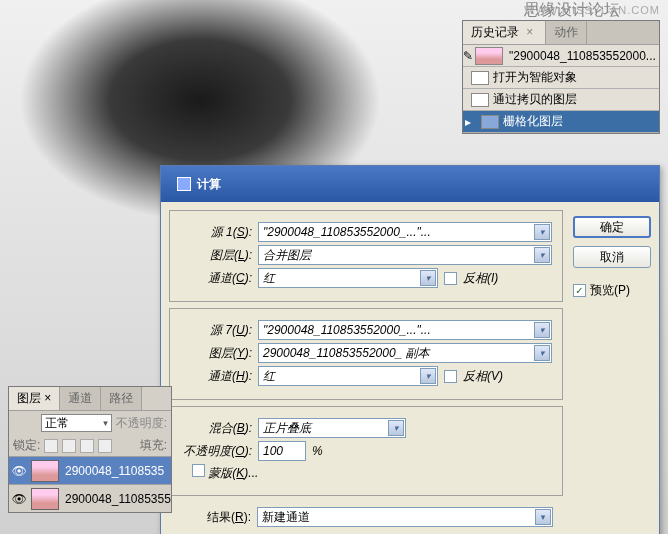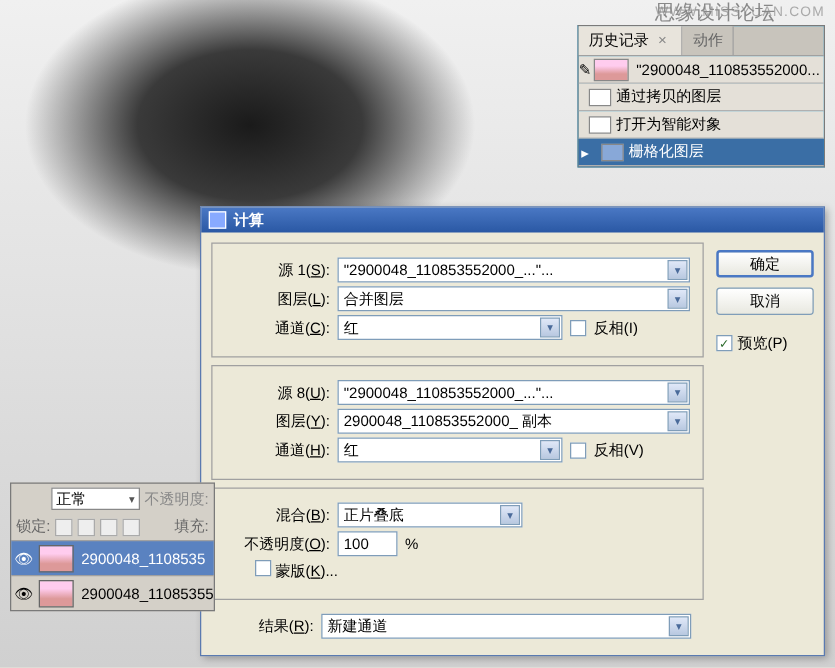--- a/index.html
+++ b/index.html
@@ -16,26 +16,26 @@
   .history-row { display: flex; align-items: center; height: 22px; border-bottom: 1px solid #b0b0b0; background: #e4e0d8; }
   .history-row.selected { background: #3a6ea5; color: #fff; }
   .history-row .thumb { width: 28px; height: 18px; margin: 2px; border: 1px solid #888; background: #fff; flex-shrink: 0; display:flex; align-items:center; justify-content:center; }
   .history-row .thumb.face { background: linear-gradient(#fce 30%, #d99 70%); }
   .history-row .hico { width: 18px; height: 14px; margin-left: 8px; border: 1px solid #888; background: #fff; flex-shrink: 0; }
   .history-row .ptr { width: 10px; text-align: center; }
   .history-row .label { padding-left: 4px; white-space: nowrap; overflow: hidden; flex: 1; }
 
   
   .dialog { position: absolute; top: 165px; left: 160px; width: 500px; background: #ece9d8; border: 1px solid #5a7ab0; box-shadow: 2px 2px 6px rgba(0,0,0,0.3); }
-  .titlebar { height: 20px; background: linear-gradient(#4a78c4, #2a58a4); color: #fff; display: flex; align-items: center; padding: 0 6px; }
+  .titlebar { height: 36px; background: linear-gradient(#4a78c4, #2a58a4); color: #fff; display: flex; align-items: center; padding: 0 16px; }
   .titlebar .ico { width: 14px; height: 14px; background: #8af; border: 1px solid #fff; margin-right: 6px; }
   .titlebar .title { flex: 1; font-weight: bold; }
   .dialog-body { display: flex; padding: 8px; gap: 10px; }
   .params { flex: 1; display: flex; flex-direction: column; gap: 6px; }
-  .group { border: 1px solid #a0a0a0; padding: 8px 10px 10px 22px; position: relative; }
+  .group { border: 1px solid #a0a0a0; padding: 8px 10px 10px 10px; position: relative; font-style: italic; }
   .row { display: flex; align-items: center; margin: 3px 0; gap: 6px; }
   .row .label { width: 72px; text-align: right; }
   .row .label .u { text-decoration: underline; }
   .select { height: 20px; border: 1px solid #7f9db9; background: #fff; display: flex; align-items: center; padding: 0 4px; }
   .select .arrow { width: 16px; height: 16px; background: linear-gradient(#e0e8f8, #b8c8e0); border: 1px solid #7f9db9; display: flex; align-items: center; justify-content: center; font-size: 9px; color: #4a6a9a; margin-right: -3px; margin-left: auto; }
   .text-input { height: 20px; border: 1px solid #7f9db9; background: #fff; padding: 0 4px; display:flex; align-items:center; }
   .checkbox { width: 13px; height: 13px; border: 1px solid #7f9db9; background: #fff; display: inline-flex; align-items: center; justify-content: center; font-size: 10px; color: #2a6a2a; }
   .side-buttons { display: flex; flex-direction: column; gap: 8px; width: 78px; padding-top: 6px; }
   .btn { height: 22px; border: 1px solid #7f9db9; background: linear-gradient(#fff, #e8e8e0); display: flex; align-items: center; justify-content: center; border-radius: 3px; }
   .btn.default { border: 2px solid #4a78c4; }
@@ -72,25 +72,25 @@
     <div class="tab"><span>历史记录</span><span class="tab-close"> ×</span></div>
     <div class="tab inactive">动作</div>
   </div>
   <div class="history-row">
     <span class="ptr">✎</span>
     <div class="thumb face"></div>
     <div class="label">"2900048_110853552000...</div>
   </div>
   <div class="history-row">
     <div class="hico"></div>
-    <div class="label">通过拷贝的图层</div>
+    <div class="label">打开为智能对象</div>
   </div>
   <div class="history-row">
     <div class="hico"></div>
-    <div class="label">打开为智能对象</div>
+    <div class="label">通过拷贝的图层</div>
   </div>
   <div class="history-row selected">
     <span class="ptr">▸</span>
     <div class="hico" style="background:#88a8d8"></div>
     <div class="label">栅格化图层</div>
   </div>
 </div>
 
 <div class="dialog">
   <div class="titlebar">
@@ -121,21 +121,21 @@
               <span>红</span>
               <div class="arrow">▾</div>
             </div>
           <div class="checkbox"></div>
           <span><span>反相</span>(<span class="u">I</span>)</span>
         </div>
       </div>
 
       <div class="group">
         <div class="row">
-          <div class="label"><span>源 8</span>(<span class="u">U</span>):</div>
+          <div class="label"><span>源 7</span>(<span class="u">U</span>):</div>
           <div class="select" style="flex:1">
               <span>"2900048_110853552000_..."...</span>
               <div class="arrow">▾</div>
             </div>
         </div>
         <div class="row">
           <div class="label"><span>图层</span>(<span class="u">Y</span>):</div>
           <div class="select" style="flex:1">
               <span>2900048_110853552000_ 副本</span>
               <div class="arrow">▾</div>
@@ -186,20 +186,25 @@
       <div class="btn">取消</div>
       <div class="preview-ck">
         <div class="checkbox">✓</div>
         <span><span>预览</span>(<span class="u">P</span>)</span>
       </div>
     </div>
   </div>
 </div>
 
 <div class="layers-panel">
+  <div class="layers-tabs">
+    <div class="tab"><span>图层</span> ×</div>
+    <div class="tab inactive">通道</div>
+    <div class="tab inactive">路径</div>
+  </div>
   <div class="panel-row2">
     <div class="mini-select">
         <span>正常</span>
         <span class="sa">▾</span>
       </div>
     <span style="color:#888">不透明度:</span>
   </div>
   <div class="lock-row">
     <span>锁定:</span>
     <div class="li"></div>

